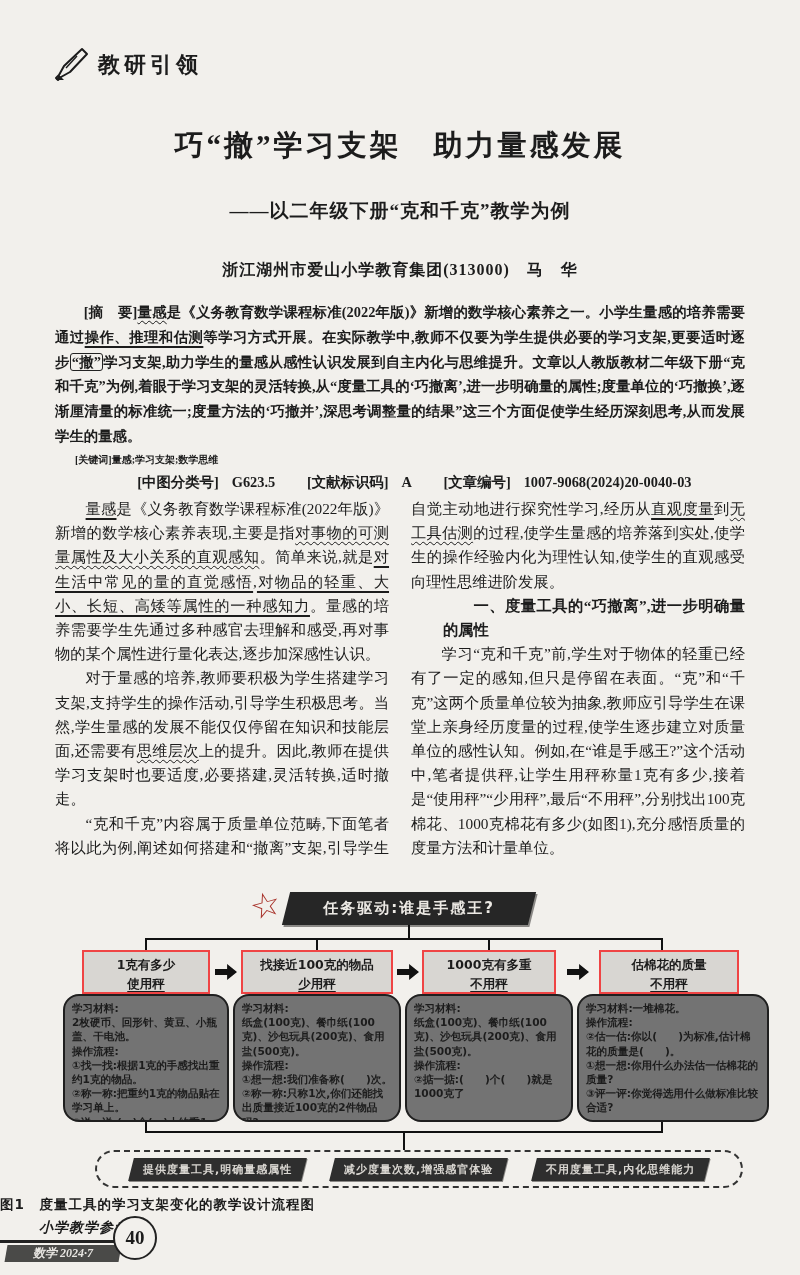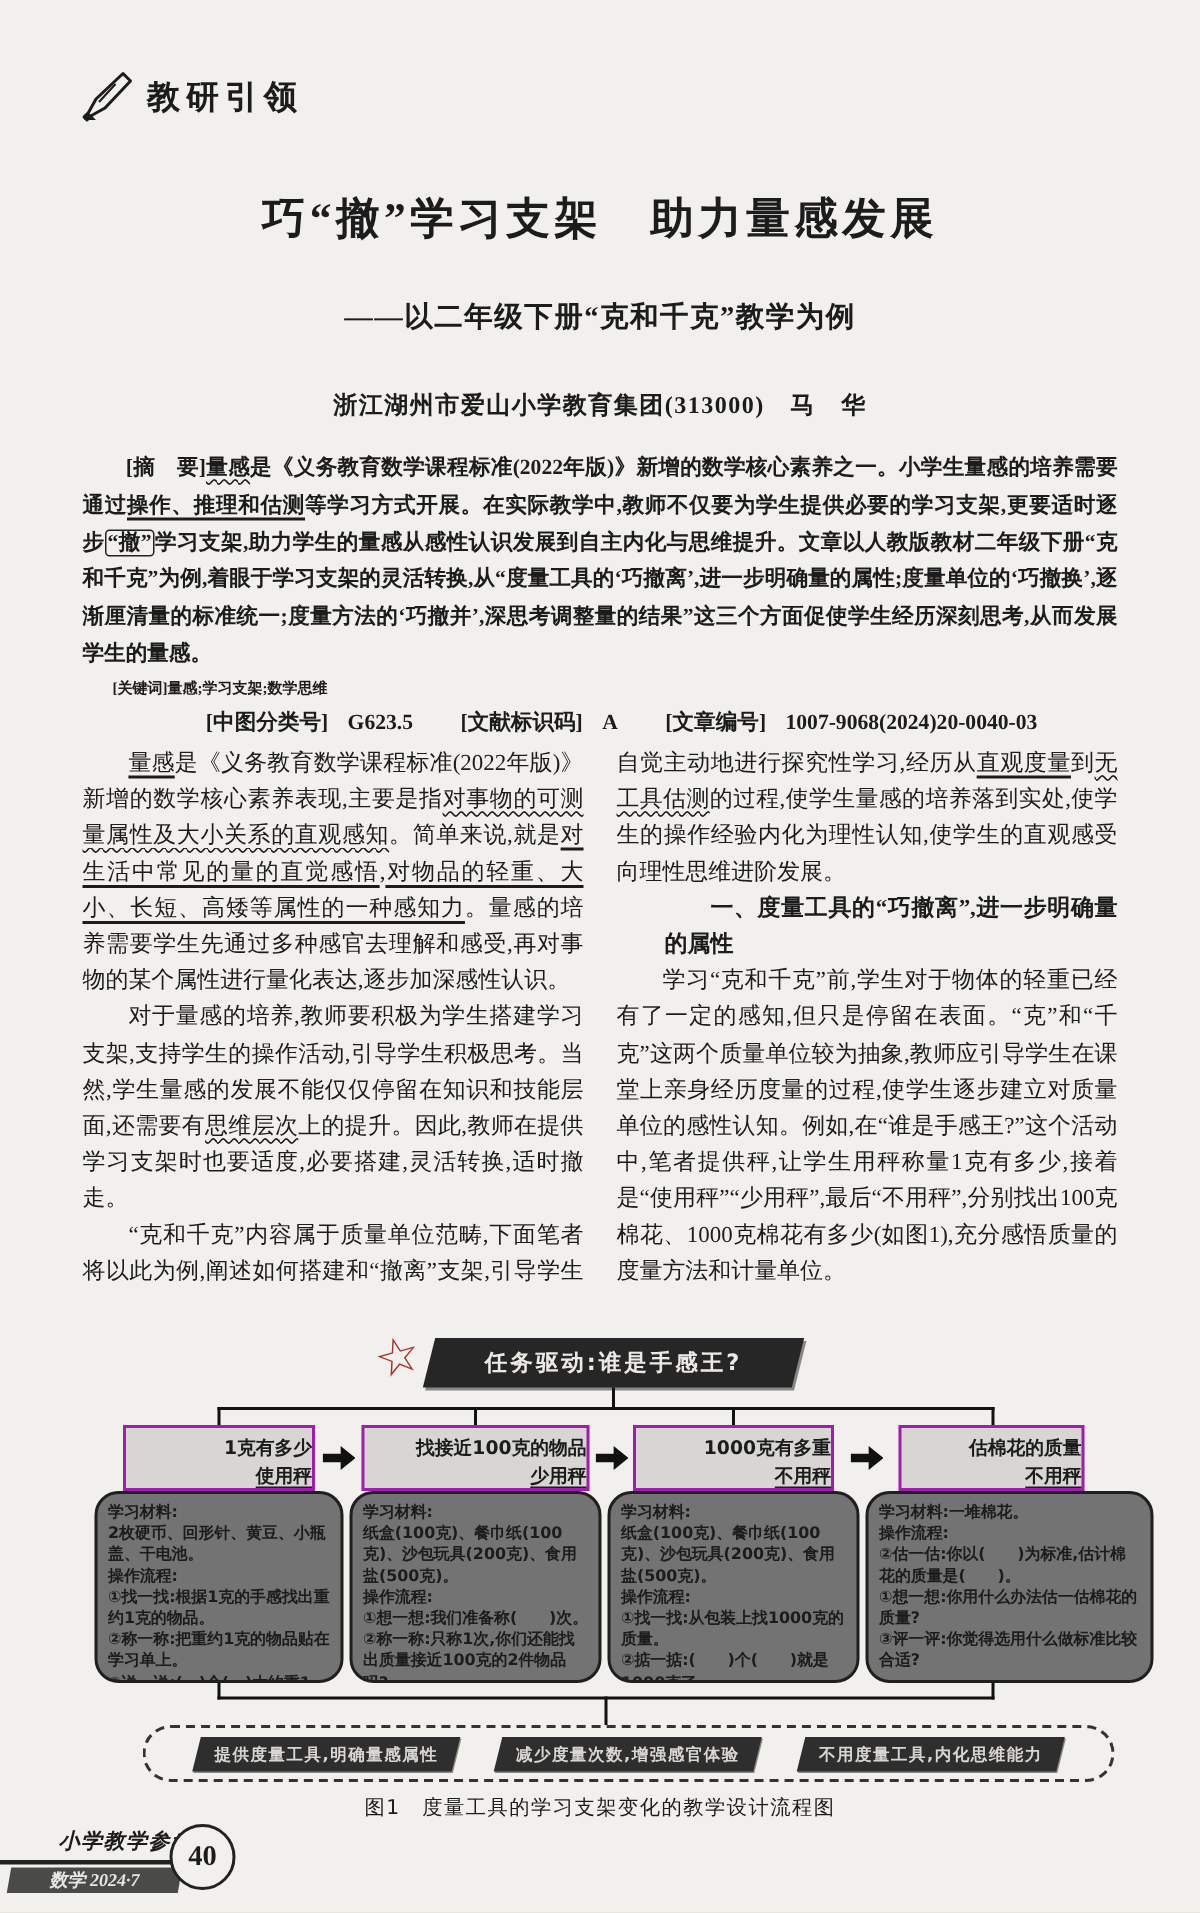--- a/index.html
+++ b/index.html
@@ -37,36 +37,36 @@
   
   .fig{font-family:"DejaVu Sans",sans-serif;}
   .star{position:absolute;left:250px;top:888px;font-size:34px;color:#a8322a;
     transform:rotate(-15deg);line-height:1;}
   .banner{position:absolute;left:286px;top:892px;width:246px;height:33px;
     background:#262626;transform:skewX(-14deg);box-shadow:2px 2px 0 #8a8885;}
   .banner span{display:block;transform:skewX(14deg);color:#ece9e4;text-align:center;
     line-height:33px;font-size:15px;font-weight:bold;letter-spacing:2px;}
   .hline,.vline{position:absolute;background:#111;}
   .stage-header{position:absolute;top:950px;height:44px;background:#d8d6d2;
-    border:2px solid #a21caf;box-sizing:border-box;text-align:right;
+    border:2px solid #ef4444;box-sizing:border-box;text-align:center;
     font-size:12.5px;font-weight:bold;line-height:1.55;padding-top:3px;}
   .stage-header .tool{text-decoration:underline;text-underline-offset:3px;}
   .stage-box{position:absolute;top:994px;height:128px;background:#737373;
     border:2px solid #1f1f1f;box-sizing:border-box;border-radius:16px;
     padding:5px 7px;font-size:10.6px;line-height:1.34;font-weight:600;text-align:left;overflow:hidden;}
   .arrow{position:absolute;width:22px;height:16px;background:#111;
     clip-path:polygon(0 32%,55% 32%,55% 0,100% 50%,55% 100%,55% 68%,0 68%);}
   .dashed-box{position:absolute;left:95px;top:1150px;width:648px;height:38px;
     border:2px dashed #333;border-radius:20px;box-sizing:border-box;
     display:flex;align-items:center;justify-content:space-between;padding:0 34px;}
   .outcome{background:#2e2e2e;color:#d9d6d1;transform:skewX(-14deg);
     padding:4px 12px;font-size:11px;font-weight:bold;letter-spacing:1px;box-shadow:1px 1px 0 #8a8885;}
   .outcome span{display:block;transform:skewX(14deg);}
-  .fig-caption{position:absolute;left:0;top:1196px;width:100%;text-align:center;
-    font-size:13.5px;font-weight:normal;letter-spacing:1px;}
+  .fig-caption{position:absolute;left:0;top:1196px;width:100%;text-align:left;
+    font-size:13.5px;font-weight:bold;letter-spacing:1px;}
   
   .footer-journal{position:absolute;left:28px;top:1219px;width:112px;text-align:center;
     font-weight:bold;font-style:italic;font-size:14px;letter-spacing:1px;}
   .footer-rule{position:absolute;left:0;top:1240px;width:130px;height:3px;background:#222;}
   .footer-band{position:absolute;left:6px;top:1245px;width:114px;height:17px;
     background:#4a4a48;transform:skewX(-10deg);}
   .footer-band span{display:block;transform:skewX(10deg);color:#e8e6e2;text-align:center;
     font-size:12px;font-style:italic;font-weight:bold;line-height:17px;}
   .footer-circle{position:absolute;left:113px;top:1216px;width:40px;height:40px;
     border:2px solid #222;border-radius:50%;background:#f2f0ec;text-align:center;
@@ -125,21 +125,21 @@
       <div class="tool">使用秤</div>
     </div>
     <div class="stage-header" style="left:241px;width:152px;">
       <div>找接近100克的物品</div>
       <div class="tool">少用秤</div>
     </div>
     <div class="stage-header" style="left:422px;width:134px;">
       <div>1000克有多重</div>
       <div class="tool">不用秤</div>
     </div>
-    <div class="stage-header" style="left:599px;width:124px;">
+    <div class="stage-header" style="left:599px;width:140px;">
       <div>估棉花的质量</div>
       <div class="tool">不用秤</div>
     </div>
 
     <div class="arrow" style="left:215px;top:964px;"></div>
     <div class="arrow" style="left:397px;top:964px;"></div>
     <div class="arrow" style="left:567px;top:964px;"></div>
 
     <div class="stage-box" style="left:63px;width:166px;">
         <div>学习材料:</div>
@@ -153,21 +153,20 @@
         <div>学习材料:</div>
         <div>纸盒(100克)、餐巾纸(100克)、沙包玩具(200克)、食用盐(500克)。</div>
         <div>操作流程:</div>
         <div>①想一想:我们准备称(　　)次。</div>
         <div>②称一称:只称1次,你们还能找出质量接近100克的2件物品吗?</div>
       </div>
     <div class="stage-box" style="left:405px;width:168px;">
         <div>学习材料:</div>
         <div>纸盒(100克)、餐巾纸(100克)、沙包玩具(200克)、食用盐(500克)。</div>
         <div>操作流程:</div>
-        <div>①找一找:从包装上找1000克的质量。</div>
         <div>②掂一掂:(　　)个(　　)就是1000克了</div>
       </div>
     <div class="stage-box" style="left:577px;width:192px;">
         <div>学习材料:一堆棉花。</div>
         <div>操作流程:</div>
         <div>②估一估:你以(　　)为标准,估计棉花的质量是(　　)。</div>
         <div>①想一想:你用什么办法估一估棉花的质量?</div>
         <div>③评一评:你觉得选用什么做标准比较合适?</div>
       </div>
 

